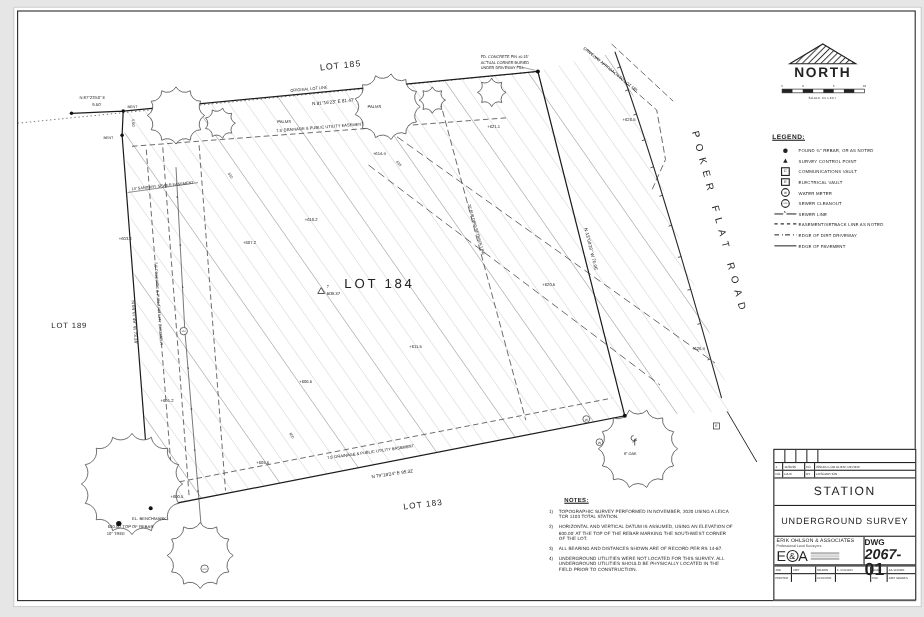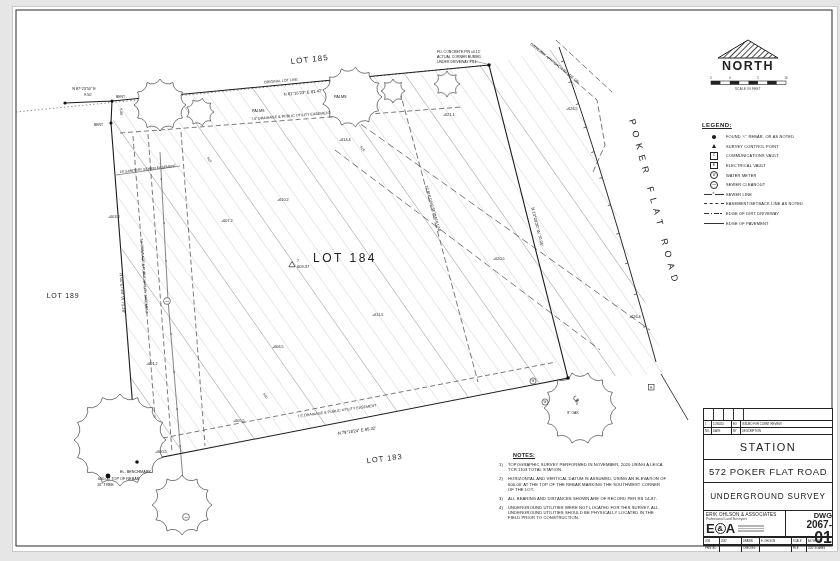--- a/index.html
+++ b/index.html
@@ -43,27 +43,27 @@
   .tb-rev-row div{font-size:2.8px;overflow:hidden;white-space:nowrap;border-right:.7px solid #222;height:100%;display:flex;align-items:center;padding-left:1px;box-sizing:border-box;}
   .tb-rev-row div:last-child{border-right:none;}
   .tb-client{height:24px;display:flex;align-items:center;justify-content:center;font-size:11px;letter-spacing:1.5px;border-bottom:.8px solid #222;}
   .tb-addr{height:22px;display:flex;align-items:center;justify-content:center;font-size:9.5px;letter-spacing:.6px;border-bottom:.8px solid #222;}
   .tb-stitle{height:27px;display:flex;align-items:center;justify-content:center;font-size:8.2px;letter-spacing:.8px;border-bottom:.8px solid #222;}
   .tb-firm{height:25px;display:flex;border-bottom:.8px solid #222;}
   .tb-firm-left{width:82px;border-right:.8px solid #222;padding:1px 0 0 2px;box-sizing:border-box;overflow:hidden;}
   .tb-firm-name{font-size:4.6px;letter-spacing:.2px;white-space:nowrap;}
   .tb-firm-sub{font-size:3.2px;color:#444;}
   .tb-firm-row{display:flex;align-items:center;}
-  .tb-logo{font-size:13px;font-weight:bold;letter-spacing:0;}
+  .tb-logo{font-size:13px;font-weight:normal;letter-spacing:0;}
   .tb-logo .amp{display:inline-block;border:1px solid #222;border-radius:50%;font-size:8px;width:9px;height:9px;line-height:9px;text-align:center;vertical-align:2px;}
   .tb-addr-bars{margin-left:3px;}
   .tb-addr-bars i{display:block;width:26px;height:1.3px;background:#b5b5b5;margin:1.1px 0;}
-  .tb-dwg{flex:1;text-align:right;font-weight:bold;line-height:1.05;padding-top:1px;}
+  .tb-dwg{flex:1;text-align:left;font-weight:bold;line-height:1.05;padding-top:1px;}
   .tb-dwg .l1{font-size:7.5px;}
-  .tb-dwg .l2{font-size:10px;}
+  .tb-dwg .l2{font-size:13px;font-style:italic;}
   .tb-dwg .l3{font-size:16px;}
   .tb-info-row{display:flex;height:6.4px;border-top:.7px solid #222;}
   .tb-info-row div{font-size:2.6px;overflow:hidden;white-space:nowrap;border-right:.7px solid #222;display:flex;align-items:center;padding-left:1px;box-sizing:border-box;}
   .tb-info-row div:last-child{border-right:none;}
 </style>
 </head>
 <body>
 
 <div id="page">
   <div id="sheet"></div>
@@ -413,21 +413,20 @@
           <div style="width: 91px;">ISSUED FOR CLIENT REVIEW</div>
         </div>
       <div class="tb-rev-row" id="rev-hdr">
           <div style="width: 8px;">NO.</div>
           <div style="width: 20px;">DATE</div>
           <div style="width: 9px;">BY</div>
           <div style="width: 91px;">DESCRIPTION</div>
         </div>
     </div>
     <div class="tb-client">STATION</div>
-    <div class="tb-addr">572 POKER FLAT ROAD</div>
     <div class="tb-stitle">UNDERGROUND SURVEY</div>
     <div class="tb-firm">
       <div class="tb-firm-left">
         <div class="tb-firm-name">ERIK OHLSON &amp; ASSOCIATES</div>
         <div class="tb-firm-sub">Professional Land Surveyors</div>
         <div class="tb-firm-row">
           <div class="tb-logo"><span>E</span><span class="amp">&amp;</span><span>A</span></div>
           <div class="tb-addr-bars">
               <i></i>
               <i></i>

